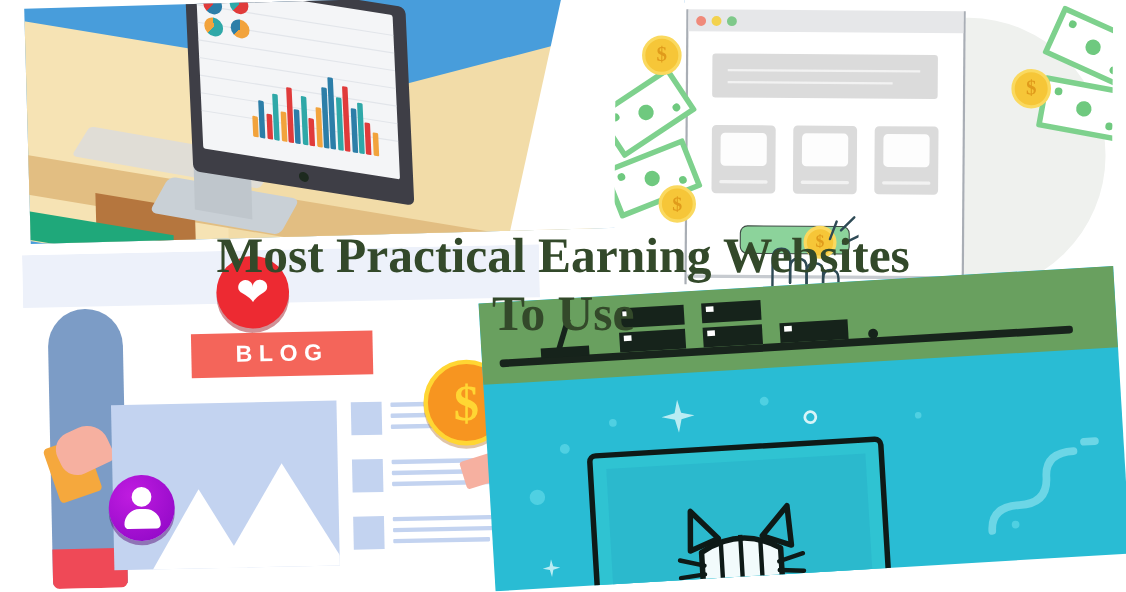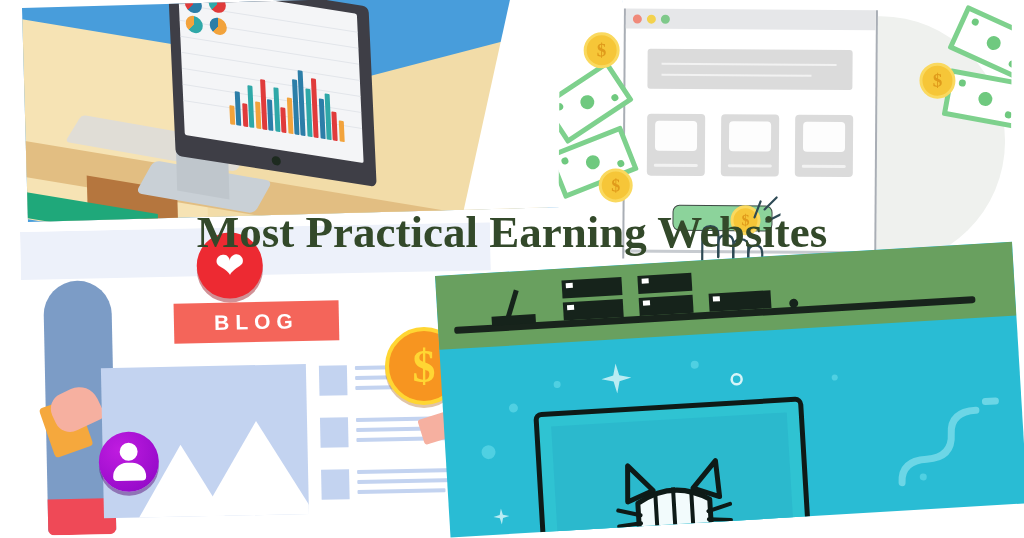--- a/index.html
+++ b/index.html
@@ -448,15 +448,16 @@
             <path d="M4 52 L26 58 M4 68 L26 66" stroke="#0E1A17" stroke-width="4" stroke-linecap="round"></path>
             <path d="M116 52 L94 58 M116 68 L94 66" stroke="#0E1A17" stroke-width="4" stroke-linecap="round"></path>
           </svg>
         </div>
       </div>
     </div>
   </div>
 
   <div id="title">
     <div>Most Practical Earning Websites</div>
+    <div>To Use</div>
   </div>
 
 </div>
 
 </body></html>

